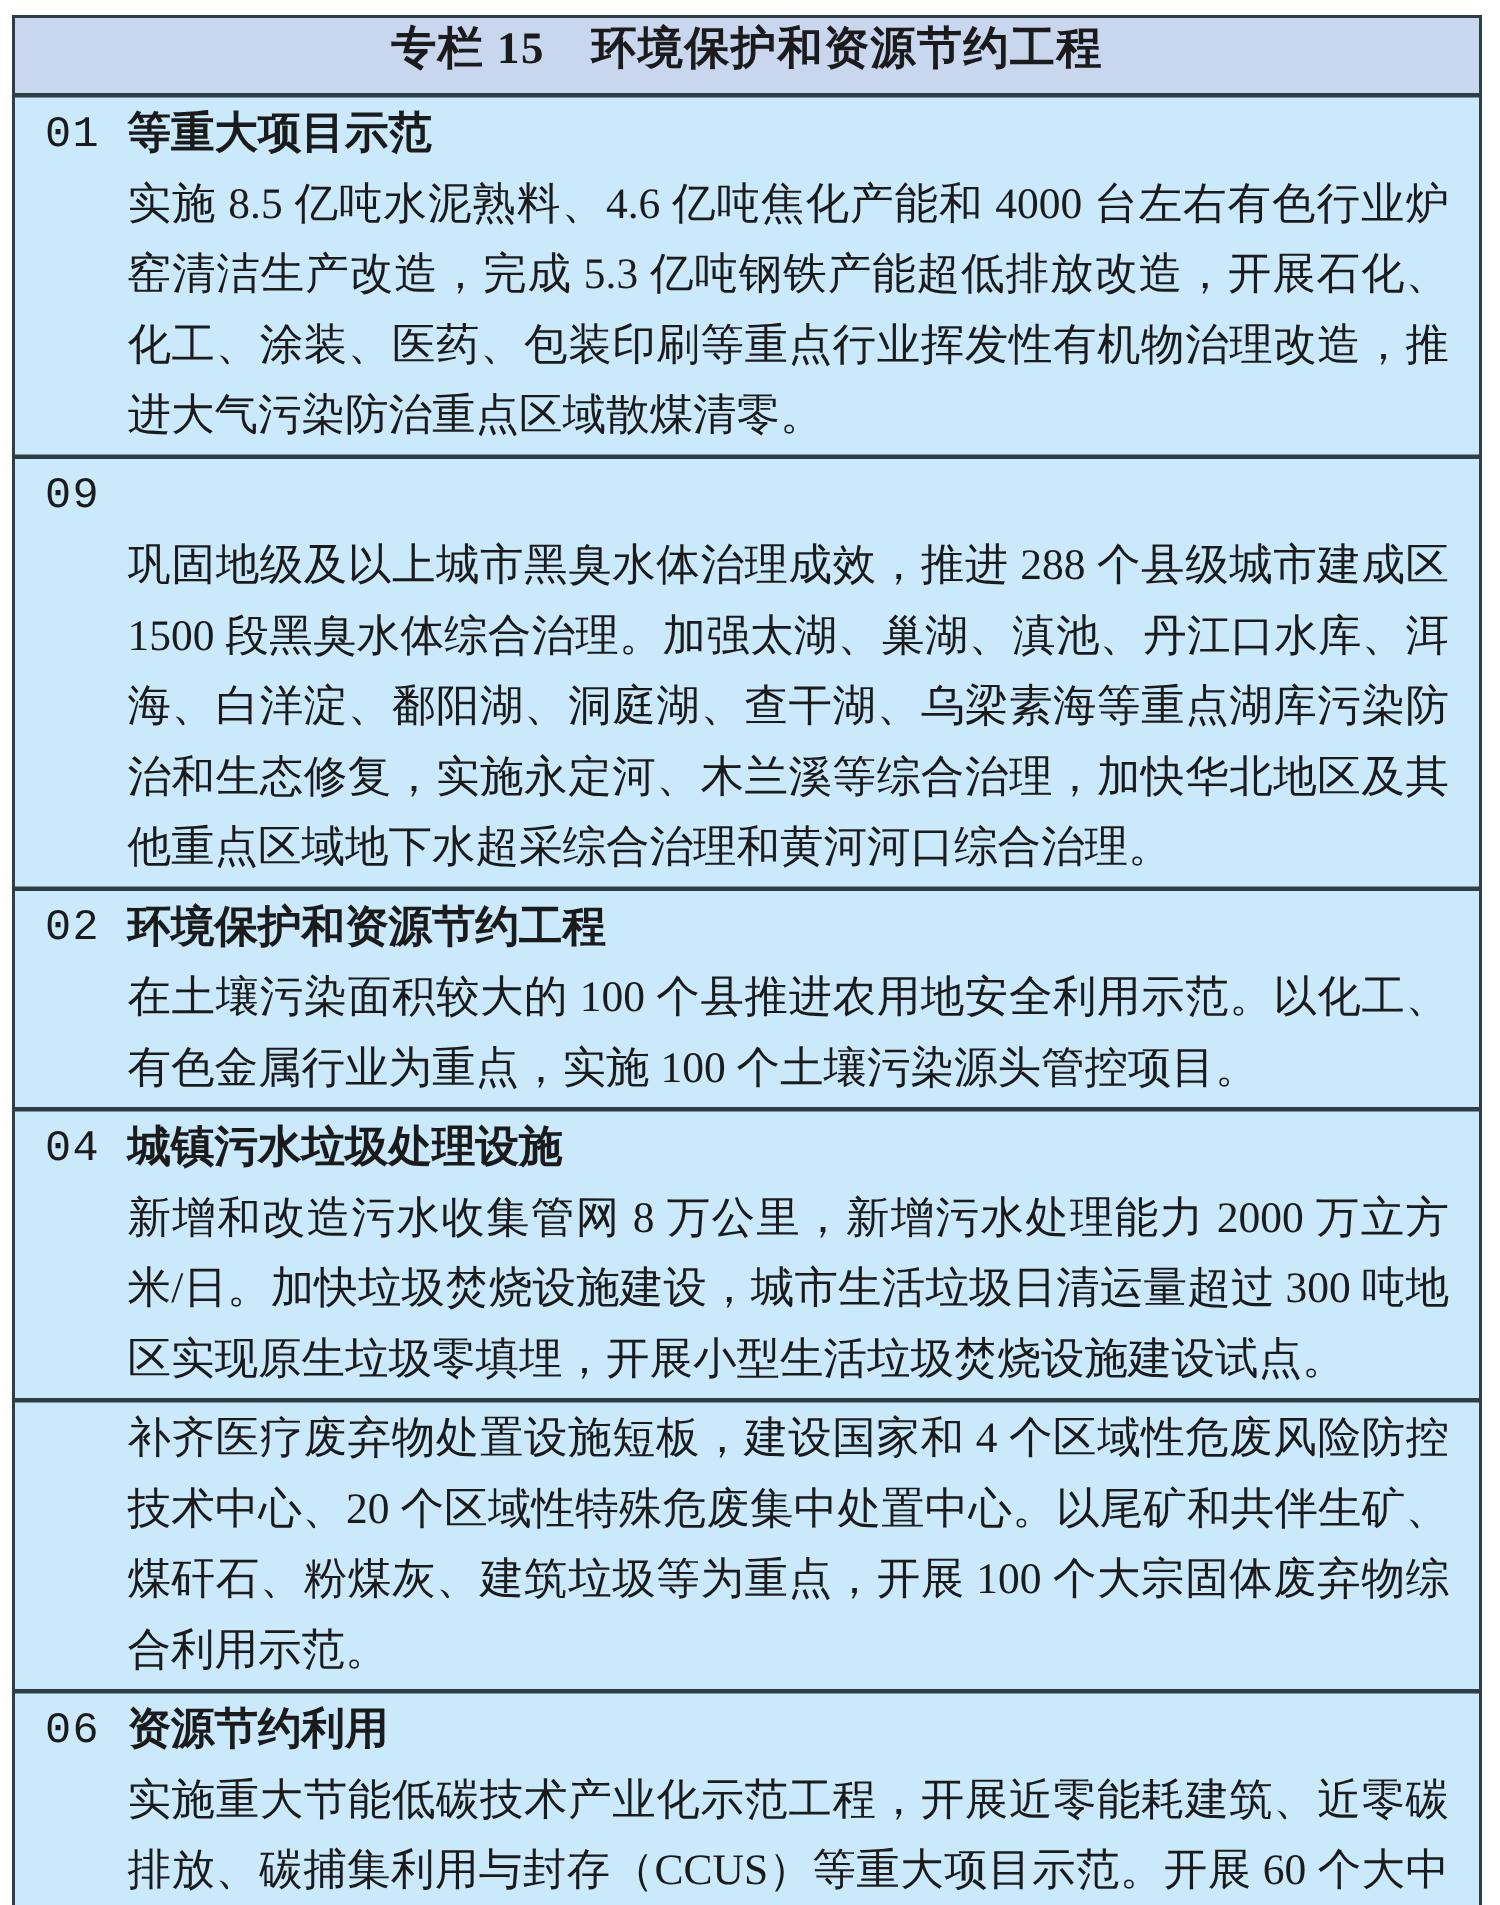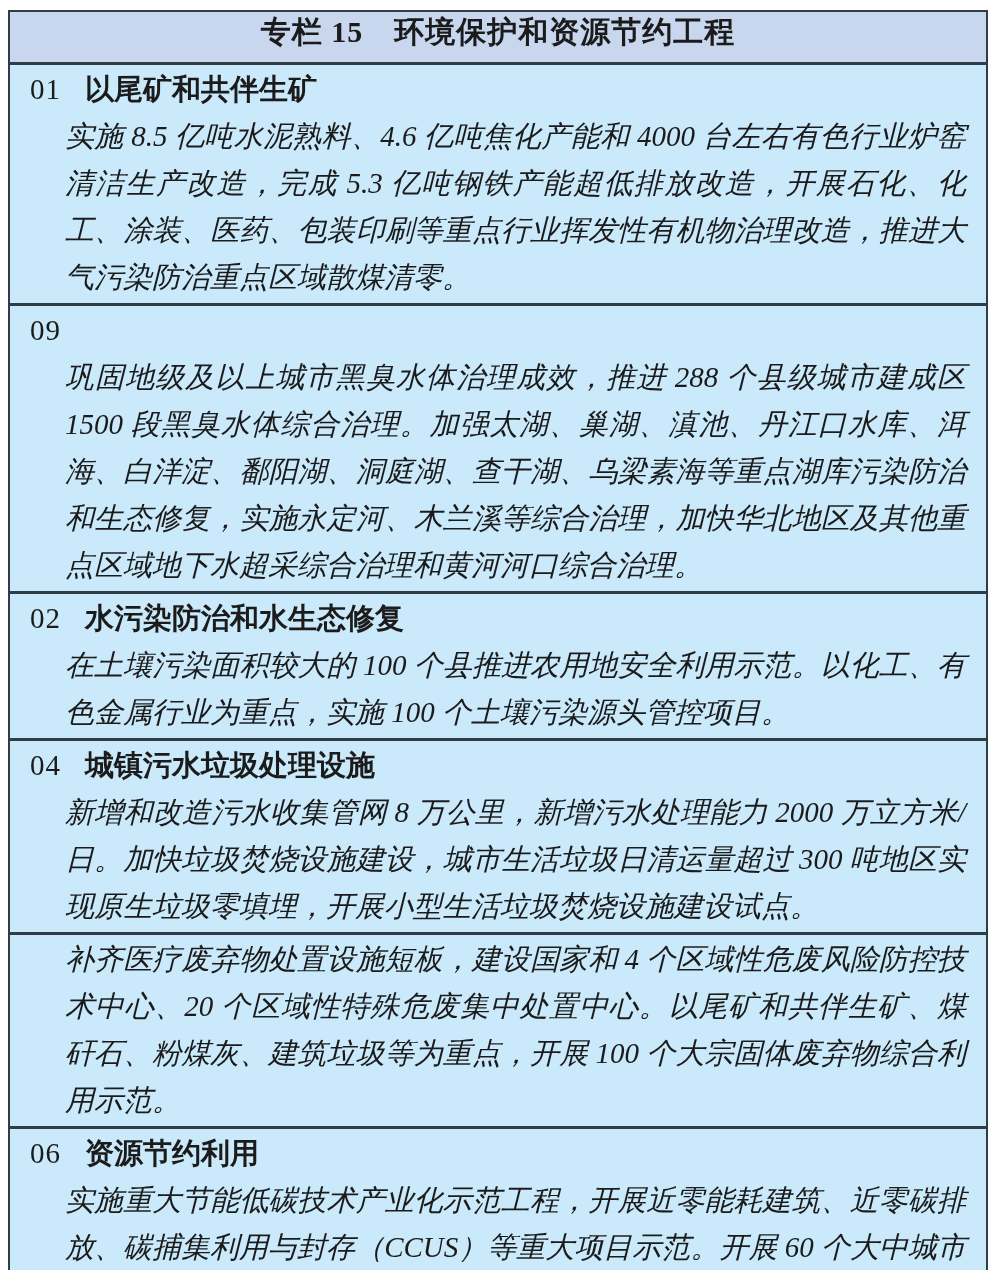--- a/index.html
+++ b/index.html
@@ -46,55 +46,55 @@
   }
   .section-heading-row {
     display: flex;
     font-weight: bold;
   }
   .section-number {
     width: 55px;
     flex: 0 0 55px;
     font-weight: normal;
     letter-spacing: 1px;
+    font-family: Liberation Mono, monospace;
   }
   .section-body {
-    margin: 0 0 0 35px;
+    margin: 0 0 0 55px;
     text-align: justify;
-    font-style: italic;
   }
 </style>
 </head>
 <body>
 
 <div class="page">
   <div class="panel">
     <div class="panel-header">
       <span>专栏 15　环境保护和资源节约工程</span>
     </div>
     <div>
   <div class="section">
     <div class="section-heading-row">
       <span class="section-number">01</span>
-      <span class="section-heading">以尾矿和共伴生矿</span>
+      <span class="section-heading">等重大项目示范</span>
     </div>
     <p class="section-body">实施 8.5 亿吨水泥熟料、4.6 亿吨焦化产能和 4000 台左右有色行业炉窑清洁生产改造，完成 5.3 亿吨钢铁产能超低排放改造，开展石化、化工、涂装、医药、包装印刷等重点行业挥发性有机物治理改造，推进大气污染防治重点区域散煤清零。</p>
   </div>
 
   <div class="section">
     <div class="section-heading-row">
       <span class="section-number">09</span>
     </div>
     <p class="section-body">巩固地级及以上城市黑臭水体治理成效，推进 288 个县级城市建成区 1500 段黑臭水体综合治理。加强太湖、巢湖、滇池、丹江口水库、洱海、白洋淀、鄱阳湖、洞庭湖、查干湖、乌梁素海等重点湖库污染防治和生态修复，实施永定河、木兰溪等综合治理，加快华北地区及其他重点区域地下水超采综合治理和黄河河口综合治理。</p>
   </div>
 
   <div class="section">
     <div class="section-heading-row">
       <span class="section-number">02</span>
-      <span class="section-heading">水污染防治和水生态修复</span>
+      <span class="section-heading">环境保护和资源节约工程</span>
     </div>
     <p class="section-body">在土壤污染面积较大的 100 个县推进农用地安全利用示范。以化工、有色金属行业为重点，实施 100 个土壤污染源头管控项目。</p>
   </div>
 
   <div class="section">
     <div class="section-heading-row">
       <span class="section-number">04</span>
       <span class="section-heading">城镇污水垃圾处理设施</span>
     </div>
     <p class="section-body">新增和改造污水收集管网 8 万公里，新增污水处理能力 2000 万立方米/日。加快垃圾焚烧设施建设，城市生活垃圾日清运量超过 300 吨地区实现原生垃圾零填埋，开展小型生活垃圾焚烧设施建设试点。</p>

